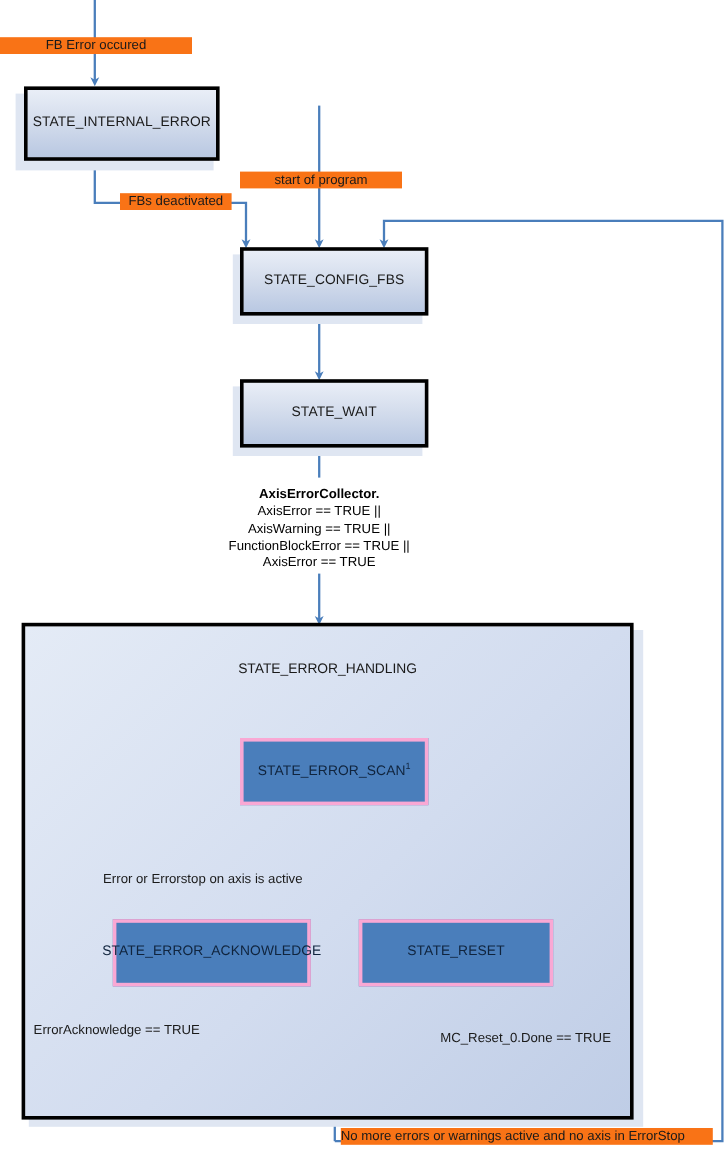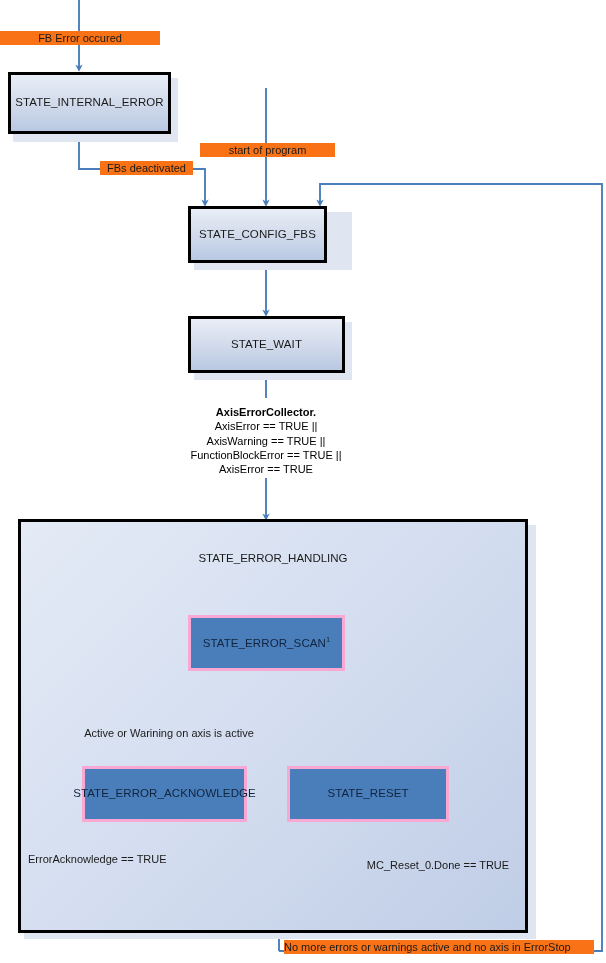--- a/index.html
+++ b/index.html
@@ -1,21 +1,21 @@
 <!DOCTYPE html>
 <html><head>
 <meta charset="utf-8">
 <style>
   html,body{margin:0;padding:0;background:#ffffff;}
   body{width:606px;height:963px;position:relative;overflow:hidden;
        font-family:"Liberation Sans","DejaVu Sans",sans-serif;color:#000;}
   #diagram{position:absolute;left:0;top:0;width:606px;height:963px;}
   .lyr{position:absolute;left:0;top:0;width:606px;height:963px;}
   .node{position:absolute;box-sizing:border-box;display:flex;align-items:center;
-        justify-content:center;text-align:center;}
+        justify-content:center;text-align:center;margin-left:12px;}
   .node .lbl{position:relative;z-index:3;font-size:11.5px;letter-spacing:.1px;
              line-height:1.15;color:#1a1a1a;}
   .shadow{position:absolute;background:#dfe6f2;z-index:0;}
   .state-light{border:3px solid #000;
        background:linear-gradient(to bottom,#e9eef7 0%,#d3dcec 48%,#b9c8e2 100%);
        z-index:2;}
   .state-blue{border:3px solid #f9a8d4;background:#4a7ebb;z-index:2;}
   .state-blue .lbl{color:#10243d;}
   .container{position:absolute;box-sizing:border-box;border:3px solid #000;
        background:linear-gradient(135deg,#e4ebf6 0%,#d2dcef 55%,#bfcde6 100%);
@@ -72,21 +72,21 @@
       <path d="M279,933 L279,951"></path>
     </g>
   </svg>
 
   <div class="shadow" style="left:13px;top:78px;width:165px;height:64px;"></div>
   <div class="node state-light" style="left:8px;top:72px;width:163px;height:62px;">
     <span class="lbl">STATE_INTERNAL_ERROR</span>
   </div>
 
   <div class="shadow" style="left:194px;top:212px;width:158px;height:58px;"></div>
-  <div class="node state-light" style="left:188px;top:206px;width:139px;height:57px;">
+  <div class="node state-light" style="left:188px;top:206px;width:157px;height:57px;">
     <span class="lbl">STATE_CONFIG_FBS</span>
   </div>
 
   <div class="shadow" style="left:194px;top:322px;width:158px;height:58px;"></div>
   <div class="node state-light" style="left:188px;top:316px;width:157px;height:57px;">
     <span class="lbl">STATE_WAIT</span>
   </div>
 
   <div class="container-shadow" style="left:24px;top:525px;width:512px;height:414px;"></div>
   <div class="container" style="left:18px;top:519px;width:510px;height:414px;"></div>
@@ -114,21 +114,21 @@
   <div class="etext blk" style="left:200px;top:143px;width:135px;">start of program</div>
 
   <div class="cond blk" style="left:146px;top:405px;width:240px;">
     <b>AxisErrorCollector.</b><br>
     <span>AxisError == TRUE ||</span><br>
     <span>AxisWarning == TRUE ||</span><br>
     <span>FunctionBlockError == TRUE ||</span><br>
     <span>AxisError == TRUE</span>
   </div>
 
-  <div class="etext onpanel" style="left:84px;top:726px;width:170px;">Active or Warining on axis is active</div>
+  <div class="etext onpanel" style="left:84px;top:726px;width:170px;">Error or Errorstop on axis is active</div>
 
 
   <div class="etext onpanel" style="left:28px;top:852px;width:175px;text-align:left;">ErrorAcknowledge == TRUE</div>
 
   <div class="etext onpanel" style="left:348px;top:858px;width:180px;text-align:center;">MC_Reset_0.Done == TRUE</div>
 
   <div class="etext blk" style="left:284px;top:940px;width:310px;text-align:left;">No more errors or warnings active and no axis in ErrorStop</div>
 
 </div>
 

